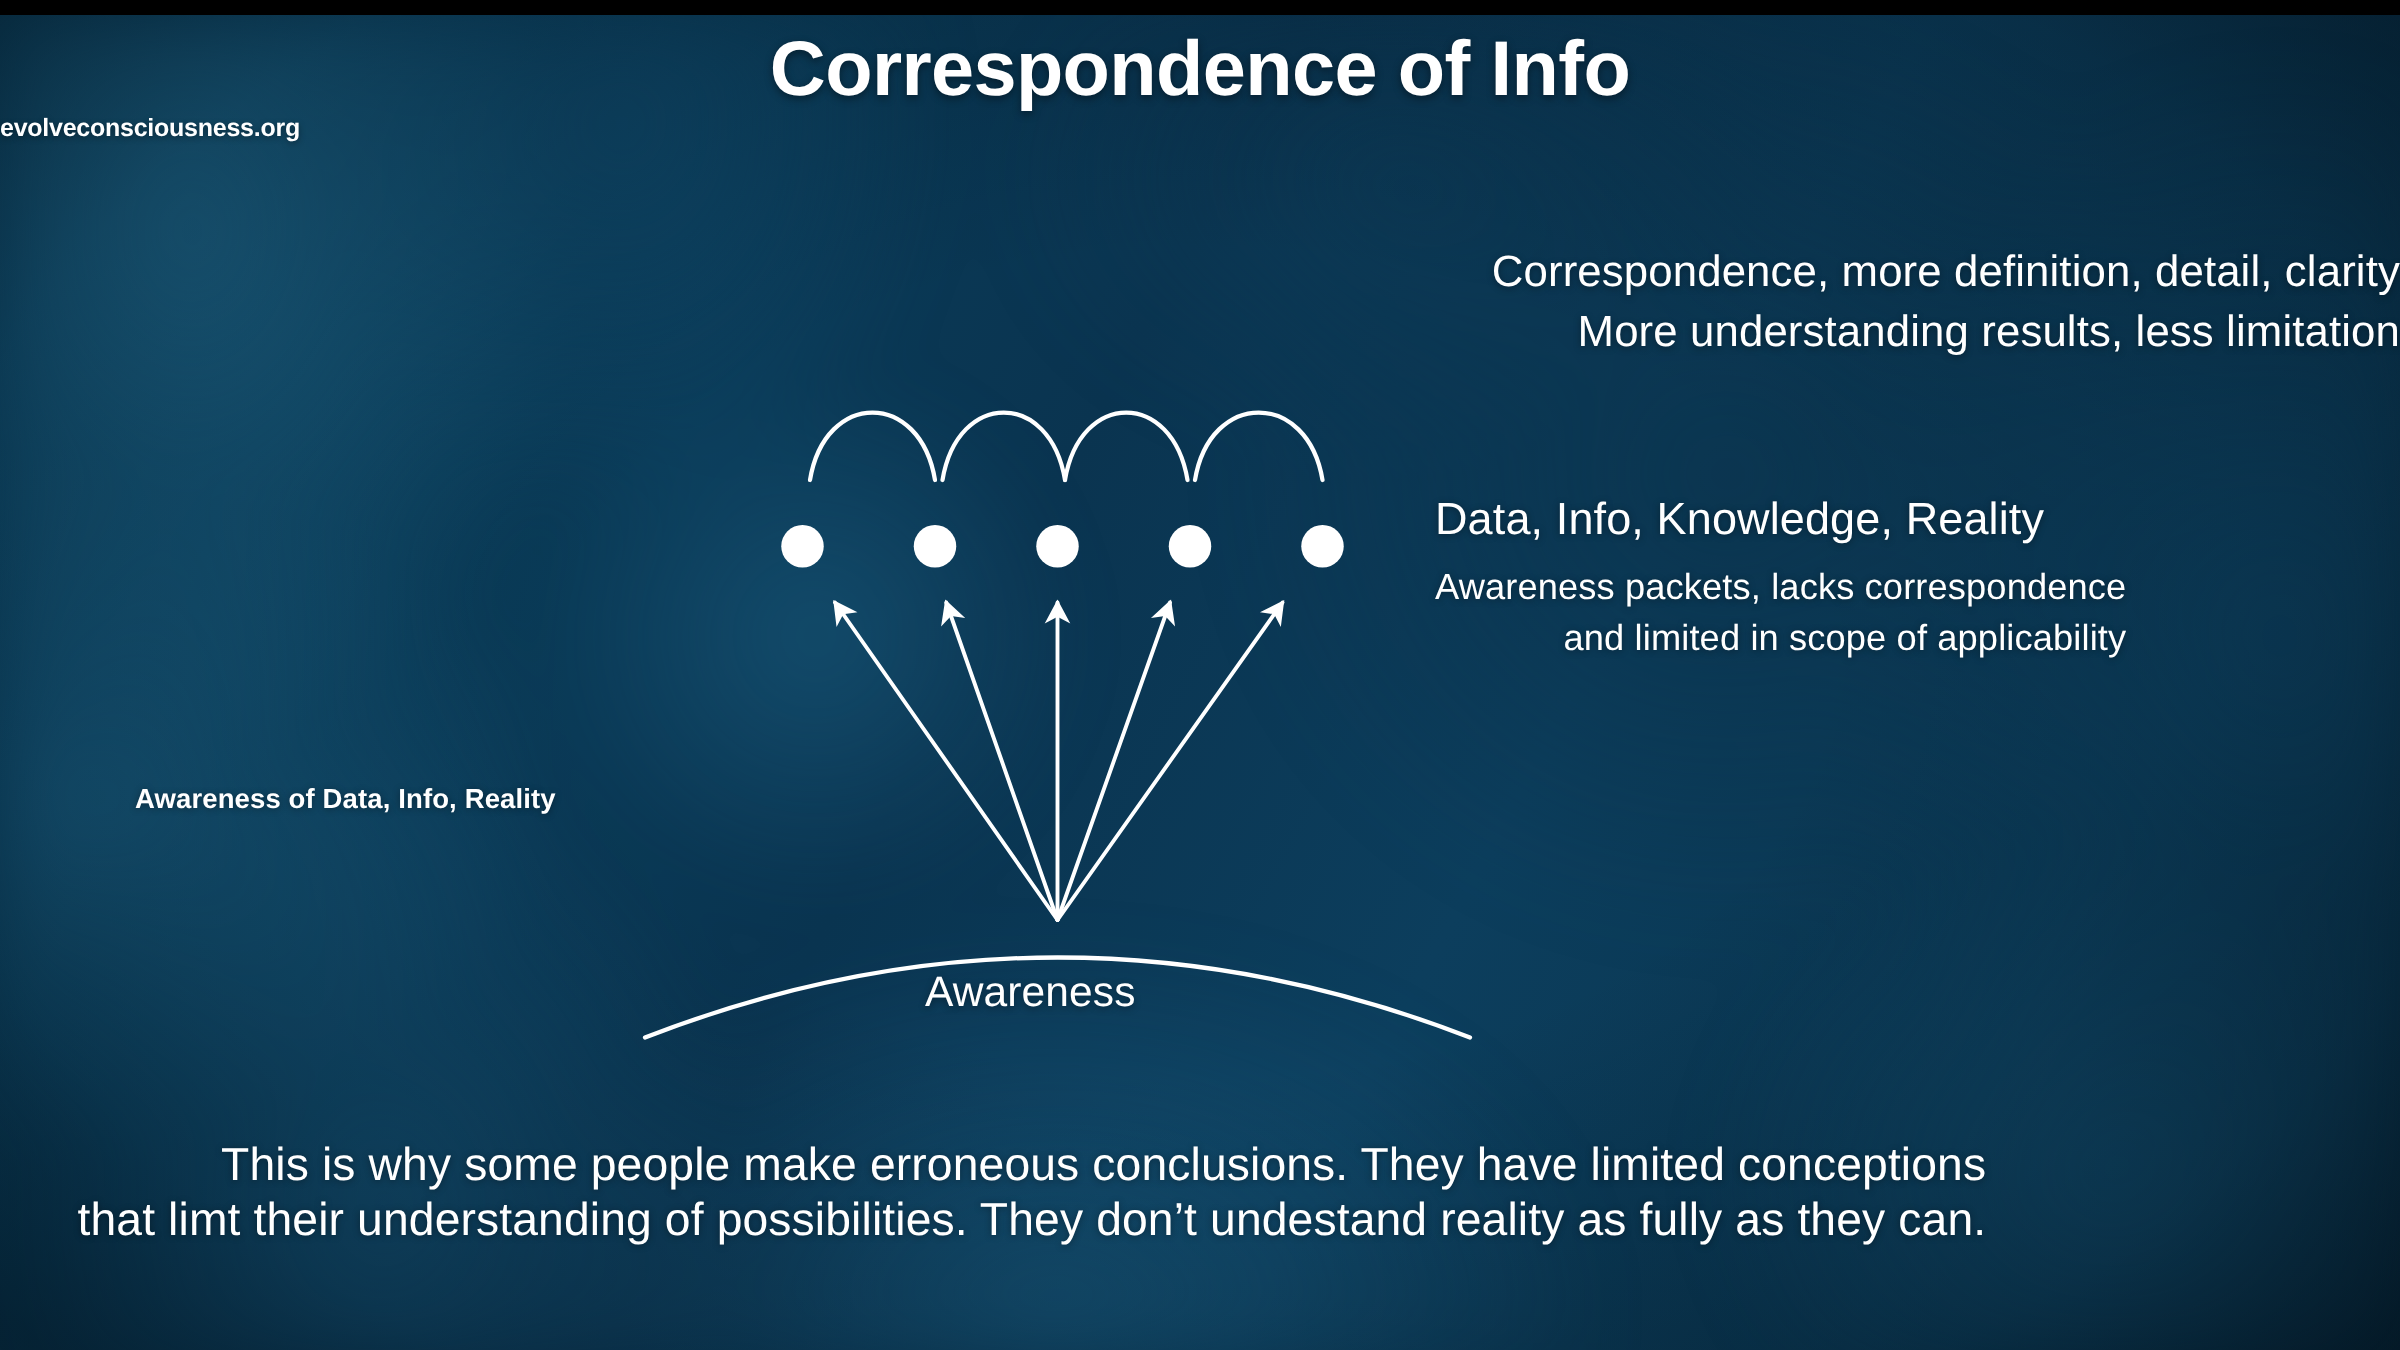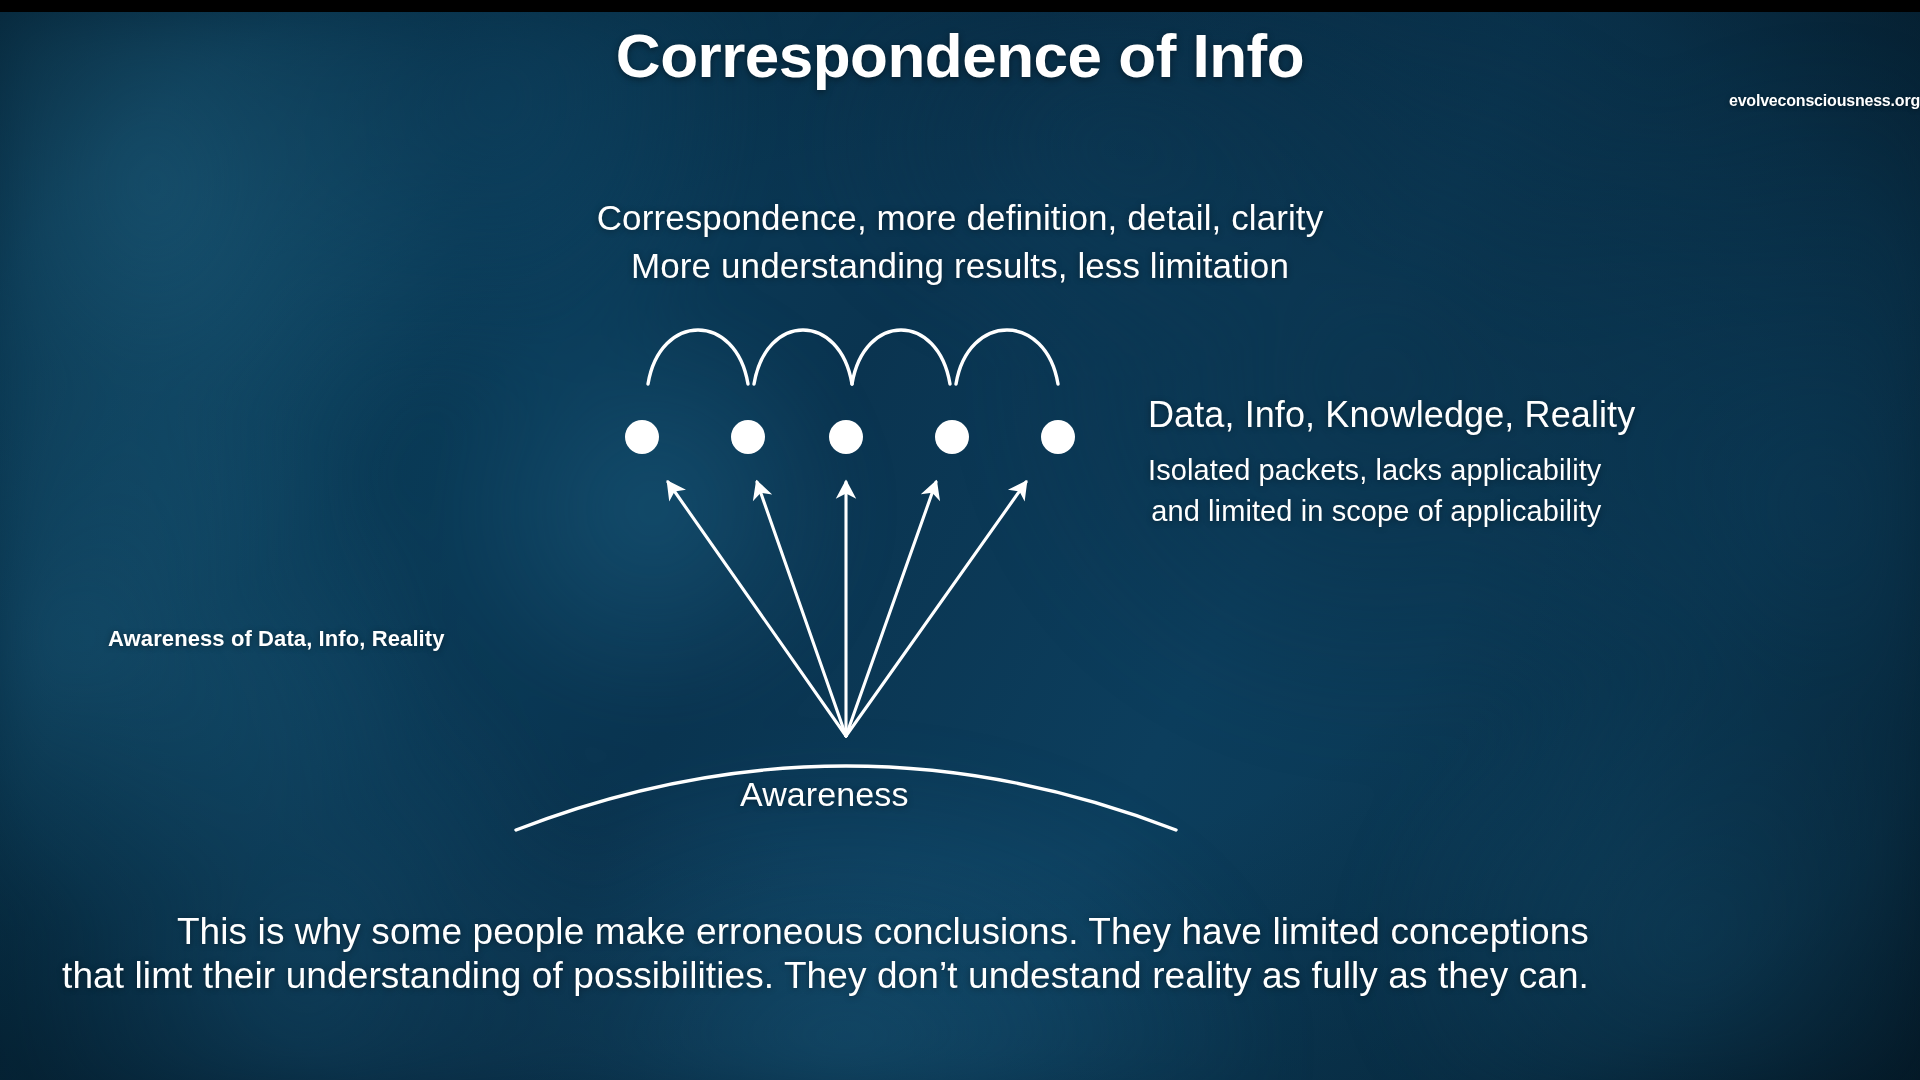--- a/index.html
+++ b/index.html
@@ -80,32 +80,32 @@
     font-size: 62px;
     font-weight: bold;
     letter-spacing: -0.5px;
     text-shadow: 0 2px 7px rgba(0,0,0,0.42);
   }
 
   #site-url {
     left: 0;
     right: 0;
     top: 80px;
-    text-align: right;
-    font-size: 16px;
+    text-align: left;
+    font-size: 20px;
     font-weight: bold;
     letter-spacing: -0.2px;
     text-shadow: 0 1px 5px rgba(0,0,0,0.40);
   }
 
   #top-note {
     left: 0;
     right: 0;
     top: 182px;
-    text-align: center;
+    text-align: right;
     font-size: 35px;
     line-height: 48px;
     font-weight: 400;
     text-shadow: 0 1px 6px rgba(0,0,0,0.38);
   }
 
   #right-head {
     left: 1148px;
     top: 382px;
     font-size: 36px;
@@ -206,21 +206,21 @@
 
   <div class="txt" id="title">Correspondence of Info</div>
 
   <div class="txt" id="site-url">evolveconsciousness.org</div>
 
   <div class="txt" id="top-note">Correspondence, more definition, detail, clarity
 More understanding results, less limitation</div>
 
   <div class="txt" id="right-head">Data, Info, Knowledge, Reality</div>
 
-  <div class="txt" id="right-body">Isolated packets, lacks applicability
+  <div class="txt" id="right-body">Awareness packets, lacks correspondence
 and limited in scope of applicability</div>
 
   <div class="txt" id="left-label">Awareness of Data, Info, Reality</div>
 
   <div class="txt" id="awareness-label">Awareness</div>
 
   <div class="txt" id="bottom-note">This is why some people make erroneous conclusions. They have limited conceptions
 that limt their understanding of possibilities. They don’t undestand reality as fully as they can.</div>
 
 </div>

